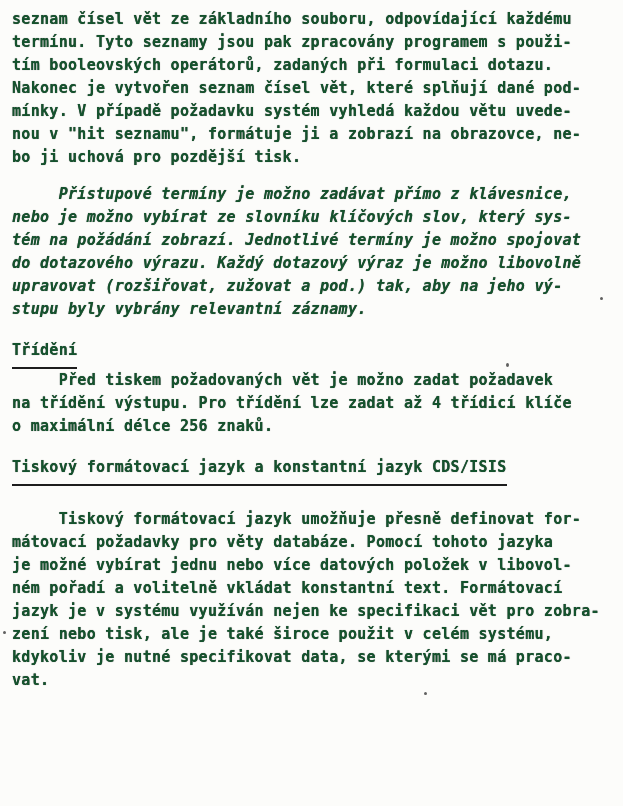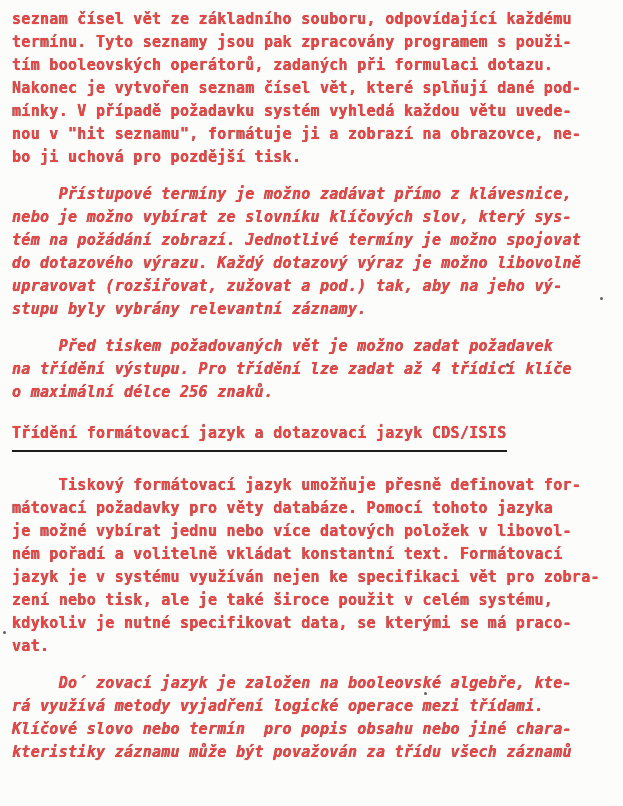--- a/index.html
+++ b/index.html
@@ -14,39 +14,39 @@
     height: 806px;
     margin: 0;
     background: #fcfcfa;
     box-sizing: border-box;
     padding: 8px 10px 0 12px;
     overflow: hidden;
     font-family: "DejaVu Sans Mono", "Liberation Mono", monospace;
     font-size: 15px;
     font-weight: 700;
     line-height: 23px;
-    color: #ef4444;
+    color: #14532d;
     letter-spacing: 0.3px;
     text-shadow: 0 0 0.7px rgba(25,25,25,0.85);
   }
   .para {
     white-space: pre-wrap;
     margin: 0;
   }
   .para + .para { margin-top: 14px; font-style: italic; }
   .heading-block {
     margin-top: 18px;
   }
   .heading-underlined {
     display: inline-block;
     border-bottom: 2px solid #1d1d1d;
     padding-bottom: 5px;
     white-space: pre;
   }
-  .mt-12 { margin-top: 12px; }
+  .mt-12 { }
   .mt-14 { margin-top: 22px; }
   .speck {
     position: absolute;
     background: rgba(30,30,30,0.7);
     border-radius: 50%;
   }
   .speck-a { left: 600px; top: 297px; width: 3px; height: 3px; }
   .speck-b { left: 506px; top: 363px; width: 3px; height: 4px; }
   .speck-c { left: 3px;   top: 631px; width: 3px; height: 3px; }
   .speck-d { left: 424px; top: 692px; width: 3px; height: 3px; }
@@ -64,41 +64,40 @@
 nou v "hit seznamu", formátuje ji a zobrazí na obrazovce, ne-
 bo ji uchová pro pozdější tisk.</p>
 
   <p class="para">     Přístupové termíny je možno zadávat přímo z klávesnice,
 nebo je možno vybírat ze slovníku klíčových slov, který sys-
 tém na požádání zobrazí. Jednotlivé termíny je možno spojovat
 do dotazového výrazu. Každý dotazový výraz je možno libovolně
 upravovat (rozšiřovat, zužovat a pod.) tak, aby na jeho vý-
 stupu byly vybrány relevantní záznamy.</p>
 
+  <div class="heading-block">
+    <span class="heading-underlined">Třídění</span>
+  </div>
 
   <p class="para mt-12">     Před tiskem požadovaných vět je možno zadat požadavek
 na třídění výstupu. Pro třídění lze zadat až 4 třídicí klíče
 o maximální délce 256 znaků.</p>
 
   <div class="heading-block">
-    <span class="heading-underlined">Třídění formátovací jazyk a dotazovací jazyk CDS/ISIS</span>
+    <span class="heading-underlined">Tiskový formátovací jazyk a konstantní jazyk CDS/ISIS</span>
   </div>
 
   <p class="para mt-14">     Tiskový formátovací jazyk umožňuje přesně definovat for-
 mátovací požadavky pro věty databáze. Pomocí tohoto jazyka
 je možné vybírat jednu nebo více datových položek v libovol-
 ném pořadí a volitelně vkládat konstantní text. Formátovací
 jazyk je v systému využíván nejen ke specifikaci vět pro zobra-
 zení nebo tisk, ale je také široce použit v celém systému,
 kdykoliv je nutné specifikovat data, se kterými se má praco-
 vat.</p>
 
-  <p class="para mt-12">     Do´ zovací jazyk je založen na booleovské algebře, kte-
-rá využívá metody vyjadření logické operace mezi třídami.
-Klíčové slovo nebo termín  pro popis obsahu nebo jiné chara-
-kteristiky záznamu může být považován za třídu všech záznamů</p>
 
   <div class="speck speck-a"></div>
   <div class="speck speck-b"></div>
   <div class="speck speck-c"></div>
   <div class="speck speck-d"></div>
 
 </div>
 
 </body></html>

